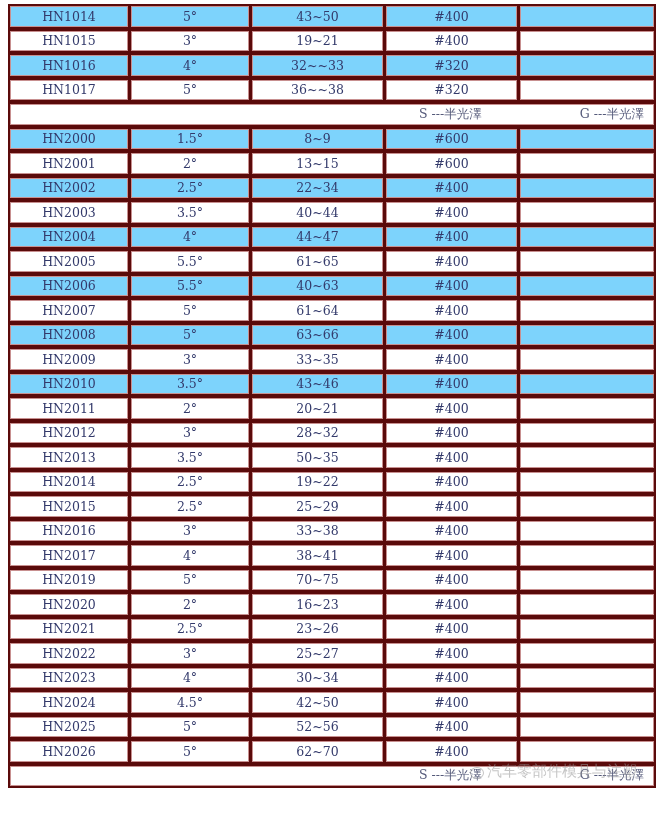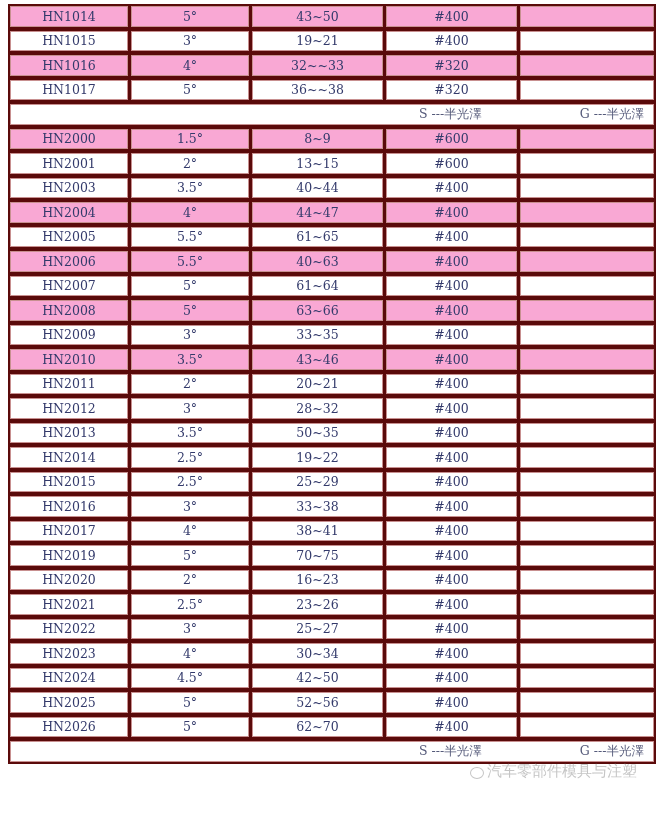--- a/index.html
+++ b/index.html
@@ -5,21 +5,21 @@
   html, body { margin: 0; padding: 0; background: #ffffff; }
   body { width: 660px; height: 813px; position: relative; overflow: hidden;
          font-family: "DejaVu Serif", "Liberation Serif", serif; }
   .table-wrap { position: absolute; left: 8px; top: 4px; width: 648px;
                 background: #5a0a0a; border: 2px solid #5a0a0a; box-sizing: border-box; }
   table { border-collapse: separate; border-spacing: 0; width: 100%; table-layout: fixed; }
   td { height: 20.5px; padding: 0; text-align: center; vertical-align: middle;
        font-size: 12.5px; color: #333a6b; border-right: 3px solid #5a0a0a;
        border-bottom: 4px solid #5a0a0a; box-shadow: inset 0 0 0 1px #c89090; }
   td:last-child { border-right: none; }
-  tr.gray td { background: #f9a8d4; }
+  tr.gray td { background: #7dd3fc; }
   tr.white td { background: #ffffff; }
   tr.note td { background: #ffffff; text-align: right; height: 20.5px; color: #555a7a; font-size: 12.5px; }
   .note-s { display: inline-block; width: 130px; text-align: left; margin-left: 8px; }
   .note-g { display: inline-block; width: 95px; text-align: right; padding-right: 10px; }
   tr:last-child td { border-bottom: none; }
   .watermark { position: absolute; left: 470px; top: 762px; font-size: 15px;
                color: rgba(150,150,150,0.55); font-family: Liberation Serif, serif;
                letter-spacing: 0px; white-space: nowrap; }
   .wm-icon { display: inline-block; width: 12px; height: 10px; border: 1.5px solid rgba(150,150,150,0.55);
              border-radius: 50%; margin-right: 3px; vertical-align: middle; }
@@ -75,20 +75,27 @@
           <td>#600</td>
           <td></td>
         </tr>
         <tr class="white">
           <td>HN2001</td>
           <td>2°</td>
           <td>13~15</td>
           <td>#600</td>
           <td></td>
         </tr>
+        <tr class="gray">
+          <td>HN2002</td>
+          <td>2.5°</td>
+          <td>22~34</td>
+          <td>#400</td>
+          <td></td>
+        </tr>
         <tr class="white">
           <td>HN2003</td>
           <td>3.5°</td>
           <td>40~44</td>
           <td>#400</td>
           <td></td>
         </tr>
         <tr class="gray">
           <td>HN2004</td>
           <td>4°</td>

